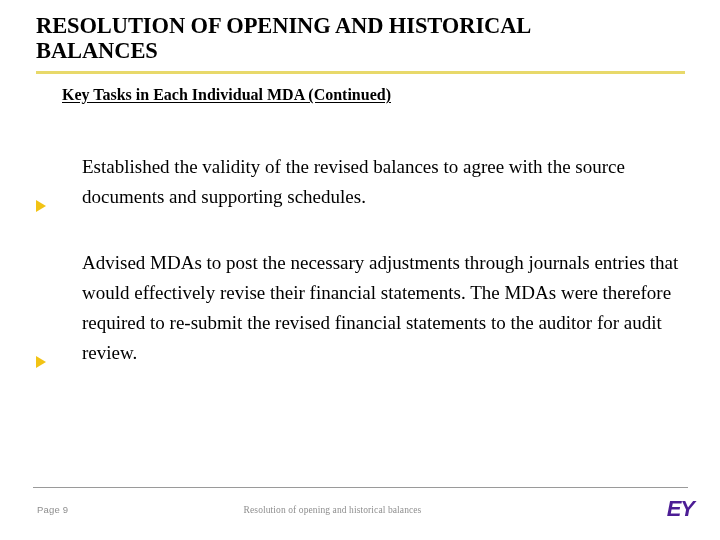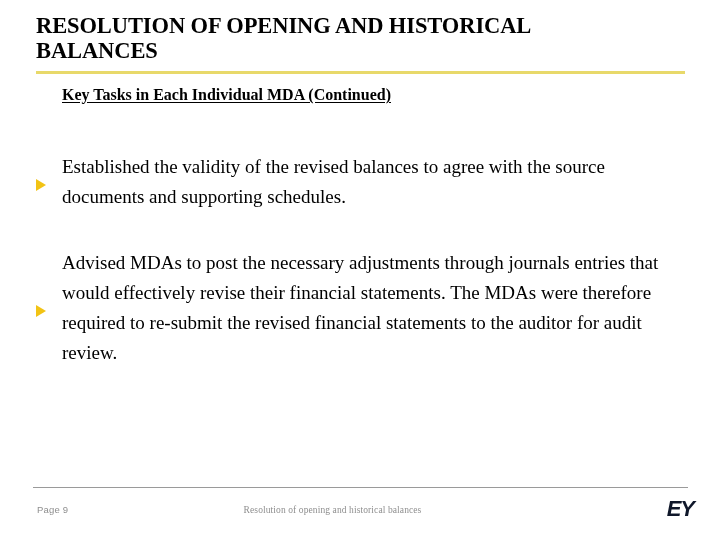--- a/index.html
+++ b/index.html
@@ -67,22 +67,23 @@
   
   .body-area {
     position: absolute;
     left: 36px;
     top: 152px;
     width: 650px;
   }
   .bullet-row {
     position: relative;
     display: flex;
-    align-items: center;
+    align-items: flex-end;
     margin-bottom: 36px;
+    gap: 20px;
   }
   .bullet-marker {
     flex: 0 0 auto;
     width: 26px;
     padding-top: 6px;
     line-height: 0;
   }
   .tri {
     display: block;
     width: 0;
@@ -129,21 +130,21 @@
     letter-spacing: 0.1px;
   }
   .ey-logo {
     position: absolute;
     right: 26px;
     top: 498px;
     font-family: "Liberation Sans", "DejaVu Sans", sans-serif;
     font-size: 22px;
     font-weight: bold;
     font-style: italic;
-    color: #0f172a;
+    color: #4c1d95;
     letter-spacing: -1px;
     line-height: 22px;
   }
 </style>
 </head>
 <body>
 
 <div class="slide">
 
   <div class="title-block">

